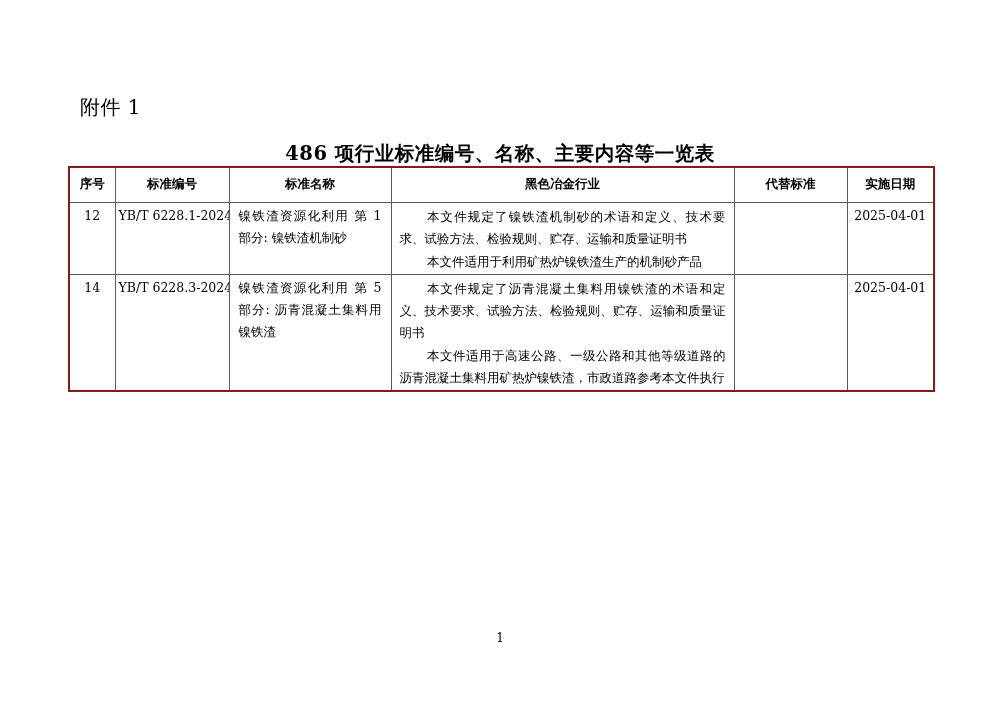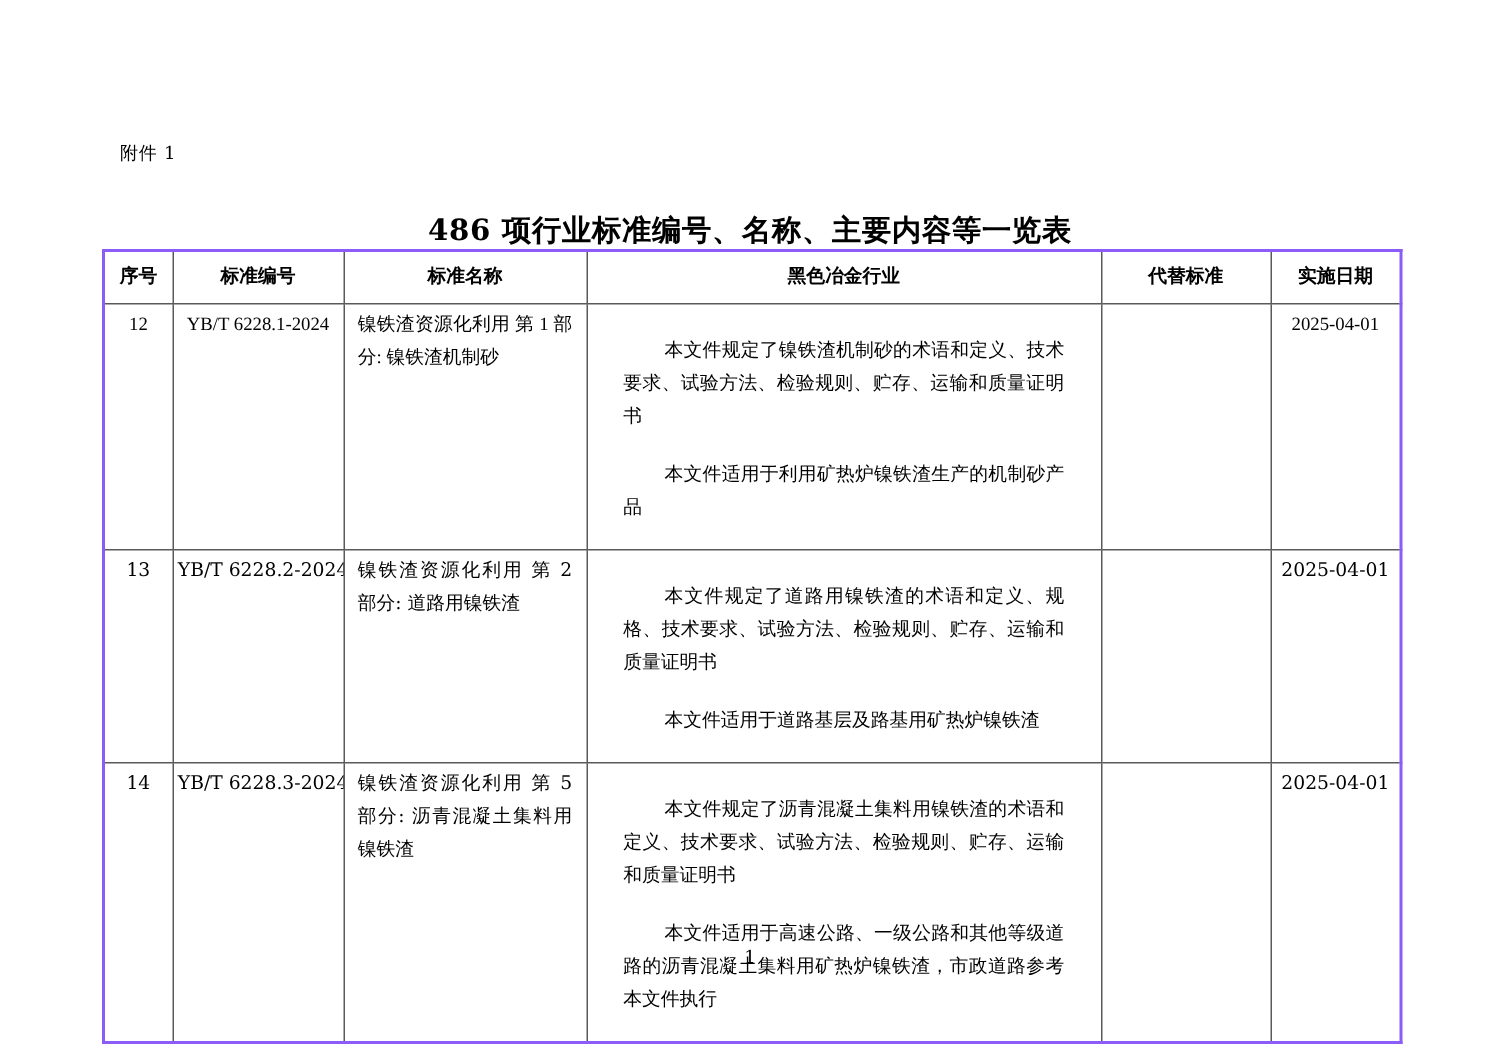--- a/index.html
+++ b/index.html
@@ -14,21 +14,21 @@
     height: 707px;
     background: #ffffff;
     color: #000000;
     font-family: "DejaVu Serif", "Liberation Serif", serif;
     overflow: hidden;
   }
   .attachment-label {
     position: absolute;
     left: 80px;
     top: 94px;
-    font-size: 12px;
+    font-size: 20px;
     letter-spacing: 0.5px;
     white-space: nowrap;
   }
   .doc-title {
     position: absolute;
     left: 0;
     right: 0;
     top: 128px;
     margin: 12px;
     text-align: center;
@@ -36,21 +36,21 @@
     font-weight: bold;
     letter-spacing: 0.5px;
   }
   table.standards-table {
     position: absolute;
     left: 68px;
     top: 166px;
     width: 865px;
     border-collapse: collapse;
     table-layout: fixed;
-    border: 2px solid #8b5cf6;
+    border: 2px solid #7f1d1d;
   }
   .standards-table th,
   .standards-table td {
     border: 1px solid #5a5a5a;
     overflow: hidden;
   }
   .standards-table thead th {
     height: 35px;
     font-family: "Liberation Sans", "DejaVu Sans", sans-serif;
     font-weight: bold;
@@ -66,42 +66,42 @@
     text-align: left;
     vertical-align: middle;
     height: 18px;
     padding: 1px 4px;
   }
   tr.data-row td {
     vertical-align: top;
     font-size: 12.5px;
     line-height: 22px;
   }
-  tr.row-h-67 { height: 67px; font-family: Liberation Serif, serif; }
+  tr.row-h-67 { height: 67px; }
   tr.row-h-73 { height: 73px; }
   tr.row-h-97 { height: 97px; }
   td.c-no {
     text-align: center;
     padding-top: 2px;
   }
   td.c-code {
     text-align: center;
     padding: 2px 3px 0 3px;
     white-space: nowrap;
     margin-top: 28px;
   }
   td.c-name {
     text-align: justify;
     padding: 2px 9px 0 9px;
   }
   td.c-content {
     padding: 2px 7px 0 7px;
   }
   td.c-content p {
-    margin: 17px;
+    margin: 1px;
     text-indent: 2.2em;
     text-align: justify;
   }
   td.c-replaced { }
   td.c-date {
     text-align: center;
     padding-top: 2px;
     white-space: nowrap;
   }
   .page-footer {
@@ -148,31 +148,20 @@
         <td class="c-code">YB/T 6228.1-2024</td>
         <td class="c-name">镍铁渣资源化利用 第 1 部分: 镍铁渣机制砂</td>
         <td class="c-content">
           <p>本文件规定了镍铁渣机制砂的术语和定义、技术要求、试验方法、检验规则、贮存、运输和质量证明书</p>
           <p>本文件适用于利用矿热炉镍铁渣生产的机制砂产品</p>
         </td>
         <td class="c-replaced"></td>
         <td class="c-date">2025-04-01</td>
       </tr>
 
-      <tr class="data-row row-h-73">
-        <td class="c-no">13</td>
-        <td class="c-code">YB/T 6228.2-2024</td>
-        <td class="c-name">镍铁渣资源化利用 第 2 部分: 道路用镍铁渣</td>
-        <td class="c-content">
-          <p>本文件规定了道路用镍铁渣的术语和定义、规格、技术要求、试验方法、检验规则、贮存、运输和质量证明书</p>
-          <p>本文件适用于道路基层及路基用矿热炉镍铁渣</p>
-        </td>
-        <td class="c-replaced"></td>
-        <td class="c-date">2025-04-01</td>
-      </tr>
 
       <tr class="data-row row-h-97">
         <td class="c-no">14</td>
         <td class="c-code">YB/T 6228.3-2024</td>
         <td class="c-name">镍铁渣资源化利用 第 5 部分: 沥青混凝土集料用镍铁渣</td>
         <td class="c-content">
           <p>本文件规定了沥青混凝土集料用镍铁渣的术语和定义、技术要求、试验方法、检验规则、贮存、运输和质量证明书</p>
           <p>本文件适用于高速公路、一级公路和其他等级道路的沥青混凝土集料用矿热炉镍铁渣，市政道路参考本文件执行</p>
         </td>
         <td class="c-replaced"></td>

